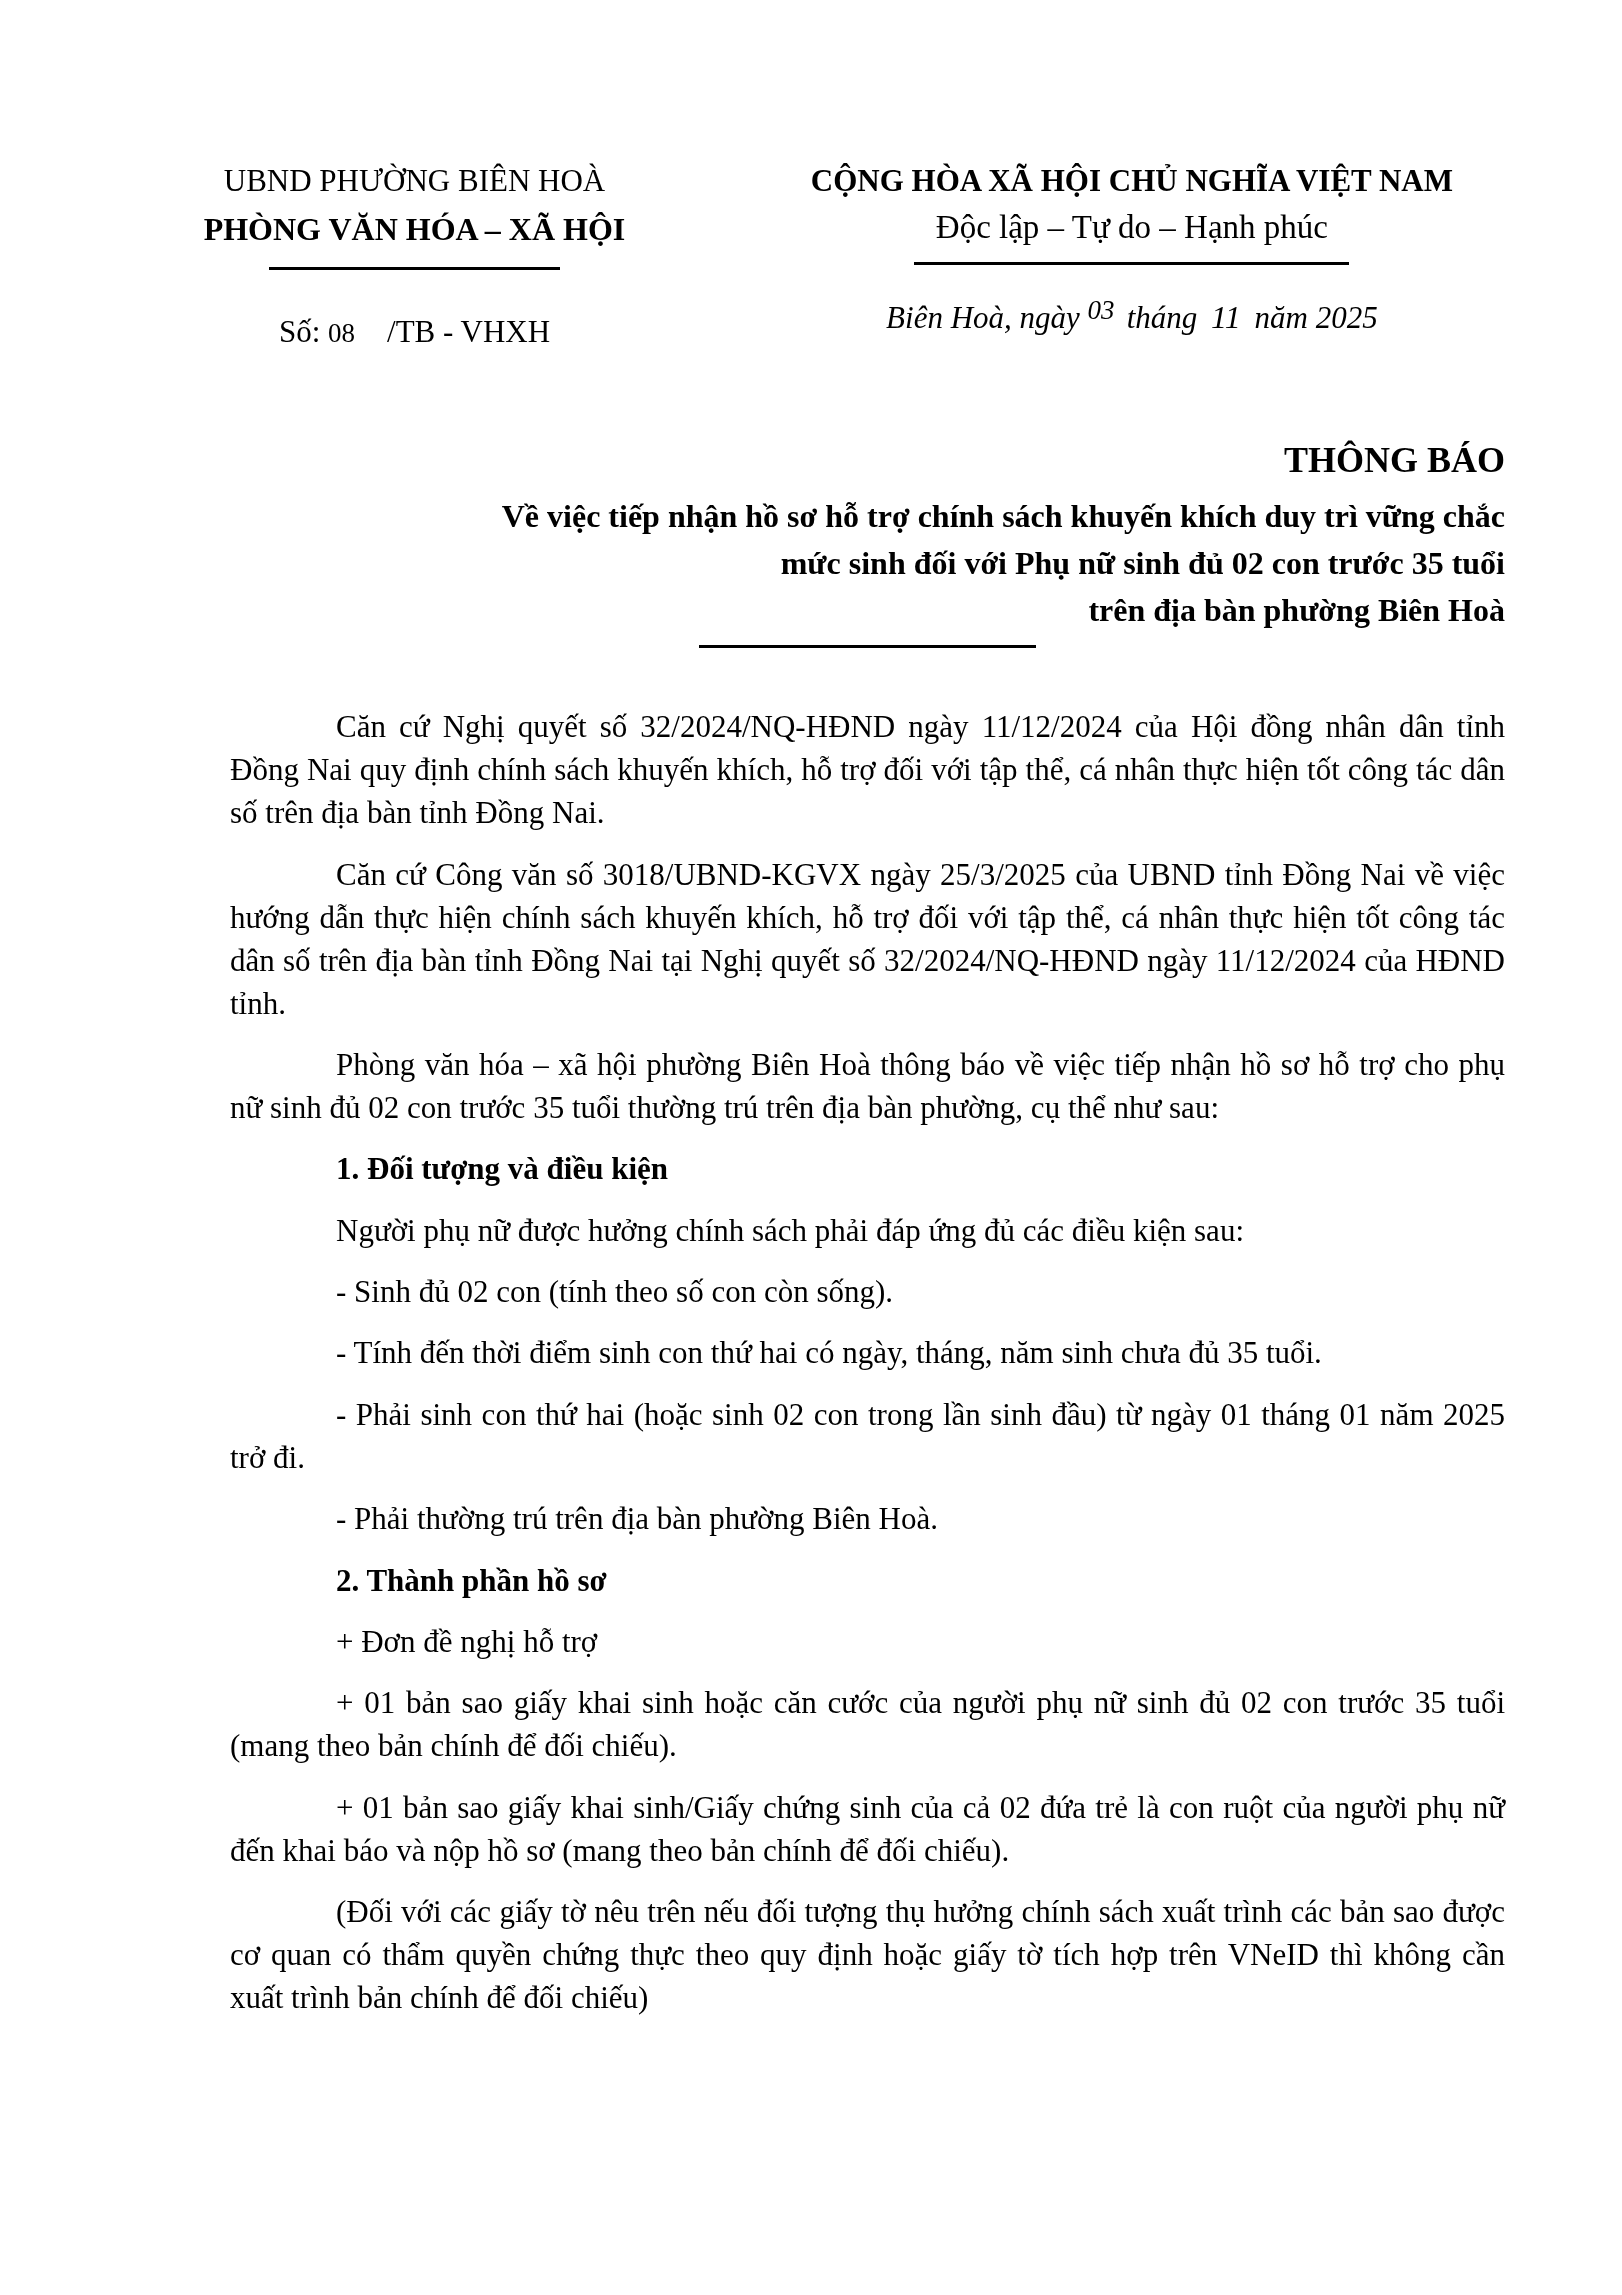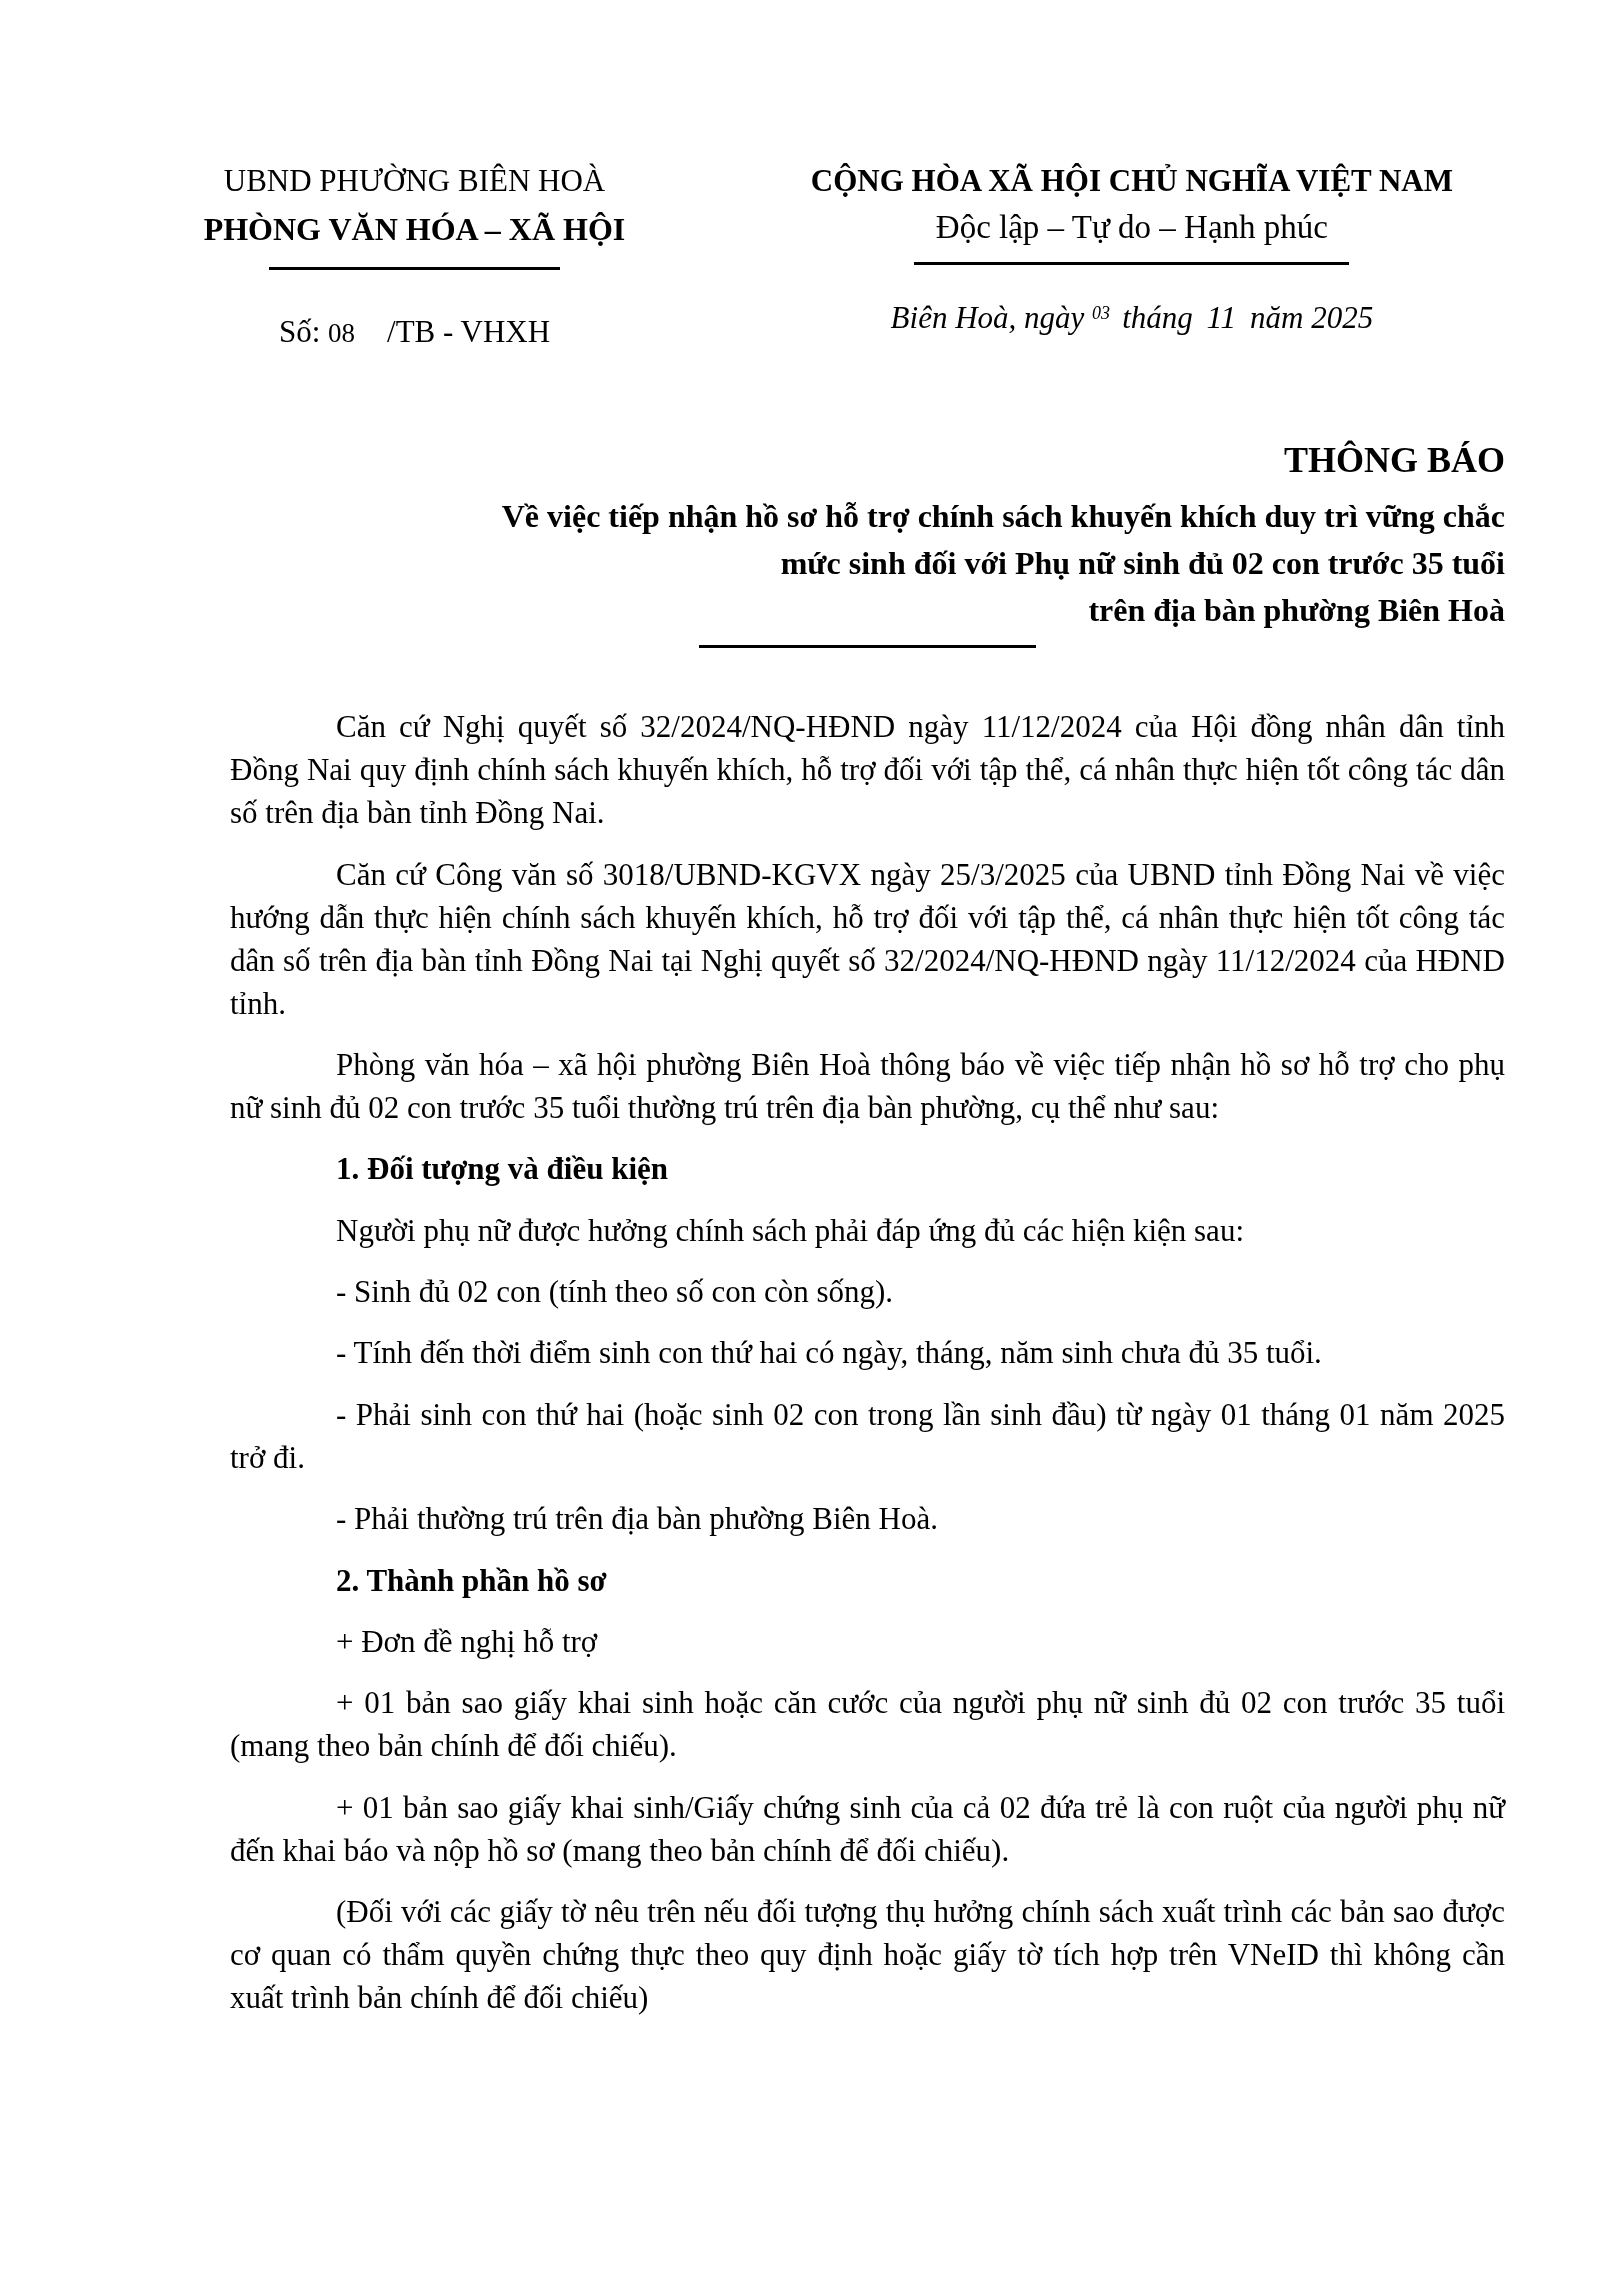--- a/index.html
+++ b/index.html
@@ -31,21 +31,21 @@
   .agency-dept   { font-size: 32px; font-weight: bold; line-height: 1.2; margin-top: 10.7px; }
   .rule { height: 3.1px; background: #000; margin: 18.4px auto 0; }
   .rule-left  { width: 291px; }
   .rule-right { width: 435px; margin-top: 13.8px; }
   .motto1 { font-size: 31px; font-weight: bold; line-height: 1.2; }
   .motto2 { font-size: 33px; font-weight: normal; line-height: 1.2; margin-top: 9.2px; }
   .doc-no { margin-top: 44px; font-size: 31px; white-space: nowrap; }
   .doc-no .num { font-size: 27px; margin: 0 4.6px 0 7.7px; }
   .doc-no .sym { margin-left: 27.5px; }
   .date-line { margin-top: 34px; font-size: 31px; font-style: italic; white-space: nowrap; }
-  .date-line .day   { font-size: 18px; position: relative; top: -9.2px; margin: 0 12.2px 0 7.7px; }
+  .date-line .day   { font-size: 27px; position: relative; top: -9.2px; margin: 0 12.2px 0 7.7px; }
   .date-line .month { font-size: 32px; margin: 0 13.8px; }
   
   .title-block { margin: 90px 118px 0 230px; text-align: center; }
   .doc-title    { font-size: 36px; font-weight: bold; line-height: 1.15; text-align: right; }
   .doc-subtitle { font-size: 32px; font-weight: bold; line-height: 47px; margin-top: 12.2px; text-align: right; }
   .title-rule { width: 337px; height: 3.1px; background: #000; margin: 10.7px auto 0; }
   
   .body {
     margin: 57px 118px 0 230px;
     font-size: 31px;
@@ -90,21 +90,21 @@
       <div>trên địa bàn phường Biên Hoà</div>
     </div>
     <div class="title-rule"></div>
   </section>
 
   <main class="body" id="doc-body">
       <p class="">Căn cứ Nghị quyết số 32/2024/NQ-HĐND ngày 11/12/2024 của Hội đồng nhân dân tỉnh Đồng Nai quy định chính sách khuyến khích, hỗ trợ đối với tập thể, cá nhân thực hiện tốt công tác dân số trên địa bàn tỉnh Đồng Nai.</p>
       <p class="">Căn cứ Công văn số 3018/UBND-KGVX ngày 25/3/2025 của UBND tỉnh Đồng Nai về việc hướng dẫn thực hiện chính sách khuyến khích, hỗ trợ đối với tập thể, cá nhân thực hiện tốt công tác dân số trên địa bàn tỉnh Đồng Nai tại Nghị quyết số 32/2024/NQ-HĐND ngày 11/12/2024 của HĐND tỉnh.</p>
       <p class="">Phòng văn hóa – xã hội phường Biên Hoà thông báo về việc tiếp nhận hồ sơ hỗ trợ cho phụ nữ sinh đủ 02 con trước 35 tuổi thường trú trên địa bàn phường, cụ thể như sau:</p>
       <p class="heading">1. Đối tượng và điều kiện</p>
-      <p class="">Người phụ nữ được hưởng chính sách phải đáp ứng đủ các hiện kiện sau:</p>
+      <p class="">Người phụ nữ được hưởng chính sách phải đáp ứng đủ các điều kiện sau:</p>
       <p class="">- Sinh đủ 02 con (tính theo số con còn sống).</p>
       <p class="">- Tính đến thời điểm sinh con thứ hai có ngày, tháng, năm sinh chưa đủ 35 tuổi.</p>
       <p class="">- Phải sinh con thứ hai (hoặc sinh 02 con trong lần sinh đầu) từ ngày 01 tháng 01 năm 2025 trở đi.</p>
       <p class="">- Phải thường trú trên địa bàn phường Biên Hoà.</p>
       <p class="heading">2. Thành phần hồ sơ</p>
       <p class="">+ Đơn đề nghị hỗ trợ</p>
       <p class="">+ 01 bản sao giấy khai sinh hoặc căn cước của người phụ nữ sinh đủ 02 con trước 35 tuổi (mang theo bản chính để đối chiếu).</p>
       <p class="">+ 01 bản sao giấy khai sinh/Giấy chứng sinh của cả 02 đứa trẻ là con ruột của người phụ nữ đến khai báo và nộp hồ sơ (mang theo bản chính để đối chiếu).</p>
       <p class="">(Đối với các giấy tờ nêu trên nếu đối tượng thụ hưởng chính sách xuất trình các bản sao được cơ quan có thẩm quyền chứng thực theo quy định hoặc giấy tờ tích hợp trên VNeID thì không cần xuất trình bản chính để đối chiếu)</p>
     </main>

